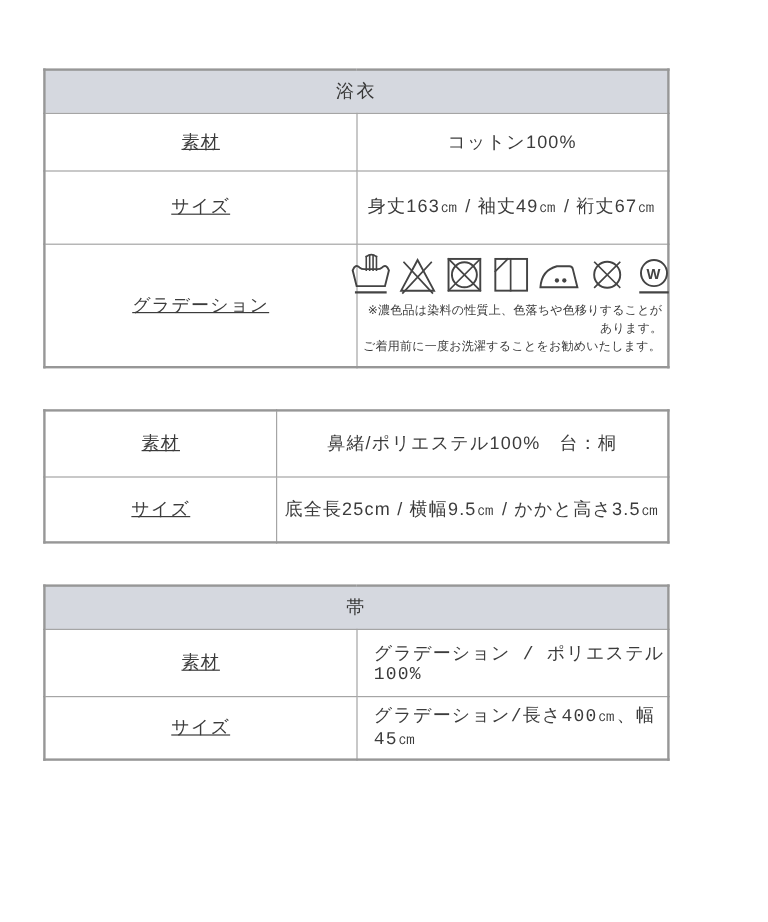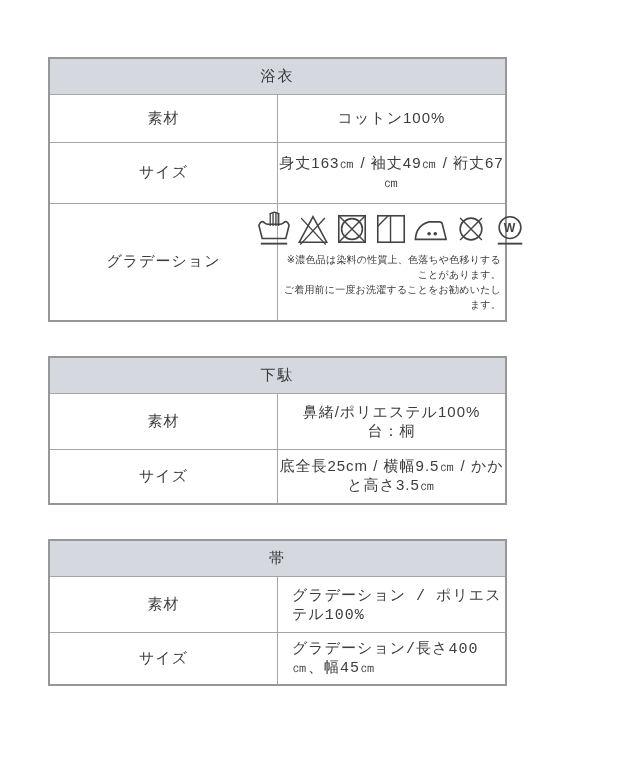--- a/index.html
+++ b/index.html
@@ -4,42 +4,41 @@
 <style>
   html,body{margin:0;padding:0;background:#ffffff;}
   body{
     width:640px;height:768px;
     font-family:"Liberation Sans","DejaVu Sans",sans-serif;
     color:#3f3f3f;
     -webkit-font-smoothing:antialiased;
   }
   .wrap{padding:57px 0 0 36px;}
   table.spec{
-    width:459px;
+    width:522px;
     border-collapse:collapse;
     border:2px solid #979797;
     table-layout:fixed;
-    margin-left:12px;
   }
   .gap34{height:34px;}
   th.tbl-title{
     background:#d5d8df;
     border:1px solid #a5a5a5;
     font-weight:normal;
     font-size:15px;
     letter-spacing:2px;
     color:#383838;
   }
   td{
     border:1px solid #a5a5a5;
     font-size:15px;
     letter-spacing:1px;
     vertical-align:middle;
   }
-  td.lbl{width:190px;text-align:center;color:#3c3c3c;}
+  td.lbl{width:190px;text-align:center;color:#3c3c3c;text-decoration:underline;}
   td.val{text-align:center;color:#3c3c3c;}
   td.val.left{text-align:left;padding-left:14px;font-family:Liberation Mono, monospace;}
   
   .h36{height:36px;} .h37{height:37px;} .h48{height:48px;} .h61{height:61px;}
   .h90{height:90px;} .h56{height:56px;} .h54{height:54px;} .h52{height:52px;}
   
   .care-cell{padding:6px 4px 8px 4px;}
   .care-inner{display:flex;flex-direction:column;align-items:center;}
   .care-icons{display:flex;align-items:flex-end;gap:5px;margin-bottom:4px;}
   .care-icons svg{display:block;}
@@ -121,23 +120,20 @@
         </div>
       </td>
     </tr>
   </tbody>
     </table>
 
   <div class="gap34"></div>
 
   <table class="spec">
     <tbody>
-        <tr class="h37">
-      <th class="tbl-title" colspan="2">下駄</th>
-    </tr>
     <tr class="h56">
       <td class="lbl">素材</td>
       <td class="val">鼻緒/ポリエステル100%　台：桐</td>
     </tr>
     <tr class="h54">
       <td class="lbl">サイズ</td>
       <td class="val">底全長25cm / 横幅9.5㎝ / かかと高さ3.5㎝</td>
     </tr>
   </tbody>
     </table>

